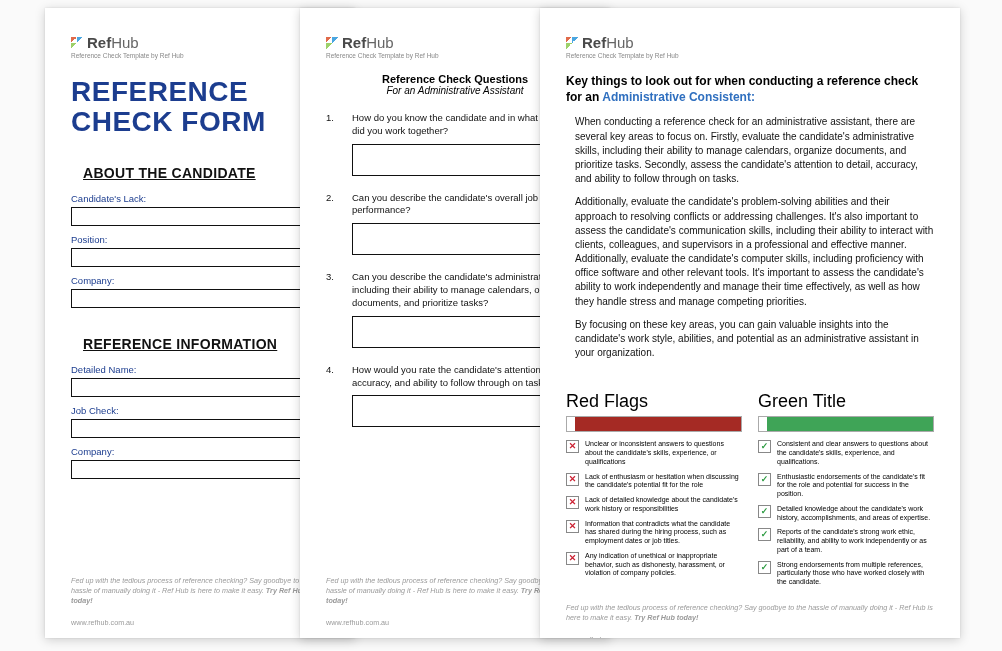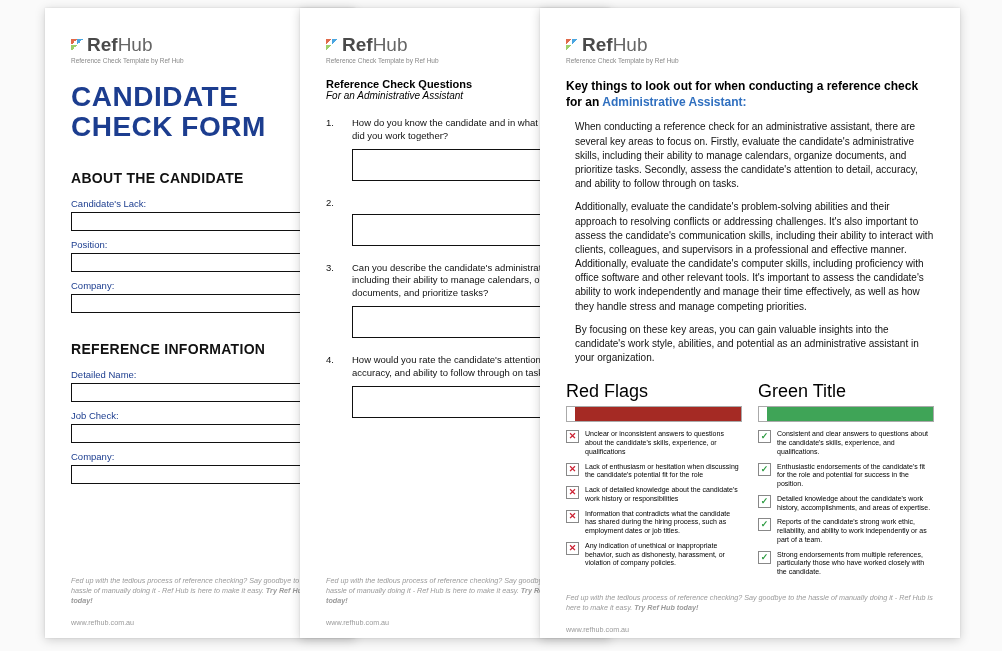--- a/index.html
+++ b/index.html
@@ -30,54 +30,55 @@
   .logo-block { margin-bottom: 10px; }
   .logo-line { display: flex; align-items: center; gap: 4px; }
   .logo-mark {
     width: 12px; height: 12px;
     display: inline-block;
     background:
       linear-gradient(135deg,#e06a4a 50%, transparent 50%) 0 0/6px 6px no-repeat,
       linear-gradient(135deg,#4aa6e0 50%, transparent 50%) 6px 0/6px 6px no-repeat,
       linear-gradient(135deg,#9dd06a 50%, transparent 50%) 0 6px/6px 6px no-repeat;
   }
-  .logo-text { font-size: 19px; font-weight: 700; color: #4a4a4a; }
+  .logo-text { font-size: 15px; font-weight: 700; color: #4a4a4a; }
   .logo-text .thin { font-weight: 400; color:#666; }
   .logo-sub { font-size: 6.5px; color:#888; margin-top: 1px; }
 
   .h-title {
     color: #1c3d8f;
     font-weight: 800;
     font-size: 28px;
     line-height: 1.08;
     letter-spacing: 0.5px;
     margin: 8px 0 22px 0;
   }
   .section-h {
     font-weight: 800;
     font-size: 14px;
     color: #111;
-    margin: 6px 0 4px 0;
+    margin: 6px 0 4px 12px;
     letter-spacing: 0.3px;
+    text-decoration: underline;
   }
   .field-label {
     color:#1c3d8f;
     font-size: 9.5px;
     margin-top: 8px;
     margin-bottom: 3px;
   }
   .field-box {
     border: 1.2px solid #111;
     height: 17px;
     width: 100%;
   }
 
   
   .p2-head {
-    text-align: left;
+    text-align: center;
     margin: 4px 0 10px 0;
   }
   .p2-head .t1 { font-weight: 700; font-size: 11px; }
   .p2-head .t2 { font-weight: 400; font-style: italic; font-size: 10px; }
 
   .qrow { display: flex; gap: 14px; margin-top: 6px; font-size: 9.5px; color:#111; }
   .qnum { width: 12px; flex: 0 0 12px; }
   .qtxt { flex: 1; line-height: 1.35; }
   .ansbox {
     border: 1.2px solid #111;
@@ -93,21 +94,21 @@
     margin: 4px 0 10px 0;
   }
   .p3-title .role { color:#2f6fbf; }
   .p3-para {
     font-size: 10px;
     line-height: 1.42;
     color:#111;
     margin-bottom: 9px;
     margin-left: 9px;
   }
-  .flags-row { display:flex; gap: 16px; margin-top: 5px; }
+  .flags-row { display:flex; gap: 16px; margin-top: 20px; }
   .flag-col { flex:1; }
   .flag-h { font-size: 18px; font-weight: 400; margin: 2px 0 4px 0; }
   .bar {
     height: 14px;
     border: 1px solid #aaa;
     margin-bottom: 8px;
     position: relative;
   }
   .bar .fill { position:absolute; top:0; bottom:0; }
   .bar.red .fill { left: 8px; right:0; background:#a52a24; }
@@ -145,21 +146,21 @@
   <div class="content">
     <div class="logo-block">
       <div class="logo-line">
         <span class="logo-mark"></span>
         <span class="logo-text"><span>Ref</span><span class="thin">Hub</span></span>
       </div>
       <div class="logo-sub">Reference Check Template by Ref Hub</div>
     </div>
 
     <div class="h-title">
-      <div>CANDIDATE</div>
+      <div>REFERENCE</div>
       <div>CHECK FORM</div>
     </div>
 
     <div class="section-h">ABOUT THE CANDIDATE</div>
     <div class="field-label">Candidate's Lack:</div>
     <div class="field-box"></div>
     <div class="field-label">Position:</div>
     <div class="field-box"></div>
     <div class="field-label">Company:</div>
     <div class="field-box"></div>
@@ -198,20 +199,21 @@
     </div>
 
     <div class="qrow">
       <div class="qnum">1.</div>
       <div class="qtxt">How do you know the candidate and in what capacity did you work together?</div>
     </div>
     <div class="ansbox"></div>
 
     <div class="qrow">
       <div class="qnum">2.</div>
+      <div class="qtxt">Can you describe the candidate's overall job performance?</div>
     </div>
     <div class="ansbox"></div>
 
     <div class="qrow">
       <div class="qnum">3.</div>
       <div class="qtxt">Can you describe the candidate's administrative skills, including their ability to manage calendars, organize documents, and prioritize tasks?</div>
     </div>
     <div class="ansbox"></div>
 
     <div class="qrow">
@@ -232,21 +234,21 @@
   <div class="content">
     <div class="logo-block">
       <div class="logo-line">
         <span class="logo-mark"></span>
         <span class="logo-text"><span>Ref</span><span class="thin">Hub</span></span>
       </div>
       <div class="logo-sub">Reference Check Template by Ref Hub</div>
     </div>
 
     <div class="p3-title">
-      <span>Key things to look out for when conducting a reference check for an </span><span class="role">Administrative Assistant:</span>
+      <span>Key things to look out for when conducting a reference check for an </span><span class="role">Administrative Consistent:</span>
     </div>
 
     <div class="p3-para">When conducting a reference check for an administrative assistant, there are several key areas to focus on. Firstly, evaluate the candidate's administrative skills, including their ability to manage calendars, organize documents, and prioritize tasks. Secondly, assess the candidate's attention to detail, accuracy, and ability to follow through on tasks.</div>
     <div class="p3-para">Additionally, evaluate the candidate's problem-solving abilities and their approach to resolving conflicts or addressing challenges. It's also important to assess the candidate's communication skills, including their ability to interact with clients, colleagues, and supervisors in a professional and effective manner. Additionally, evaluate the candidate's computer skills, including proficiency with office software and other relevant tools. It's important to assess the candidate's ability to work independently and manage their time effectively, as well as how they handle stress and manage competing priorities.</div>
     <div class="p3-para">By focusing on these key areas, you can gain valuable insights into the candidate's work style, abilities, and potential as an administrative assistant in your organization.</div>
 
     <div class="flags-row">
       <div class="flag-col">
         <div class="flag-h">Red Flags</div>
         <div class="bar red">

